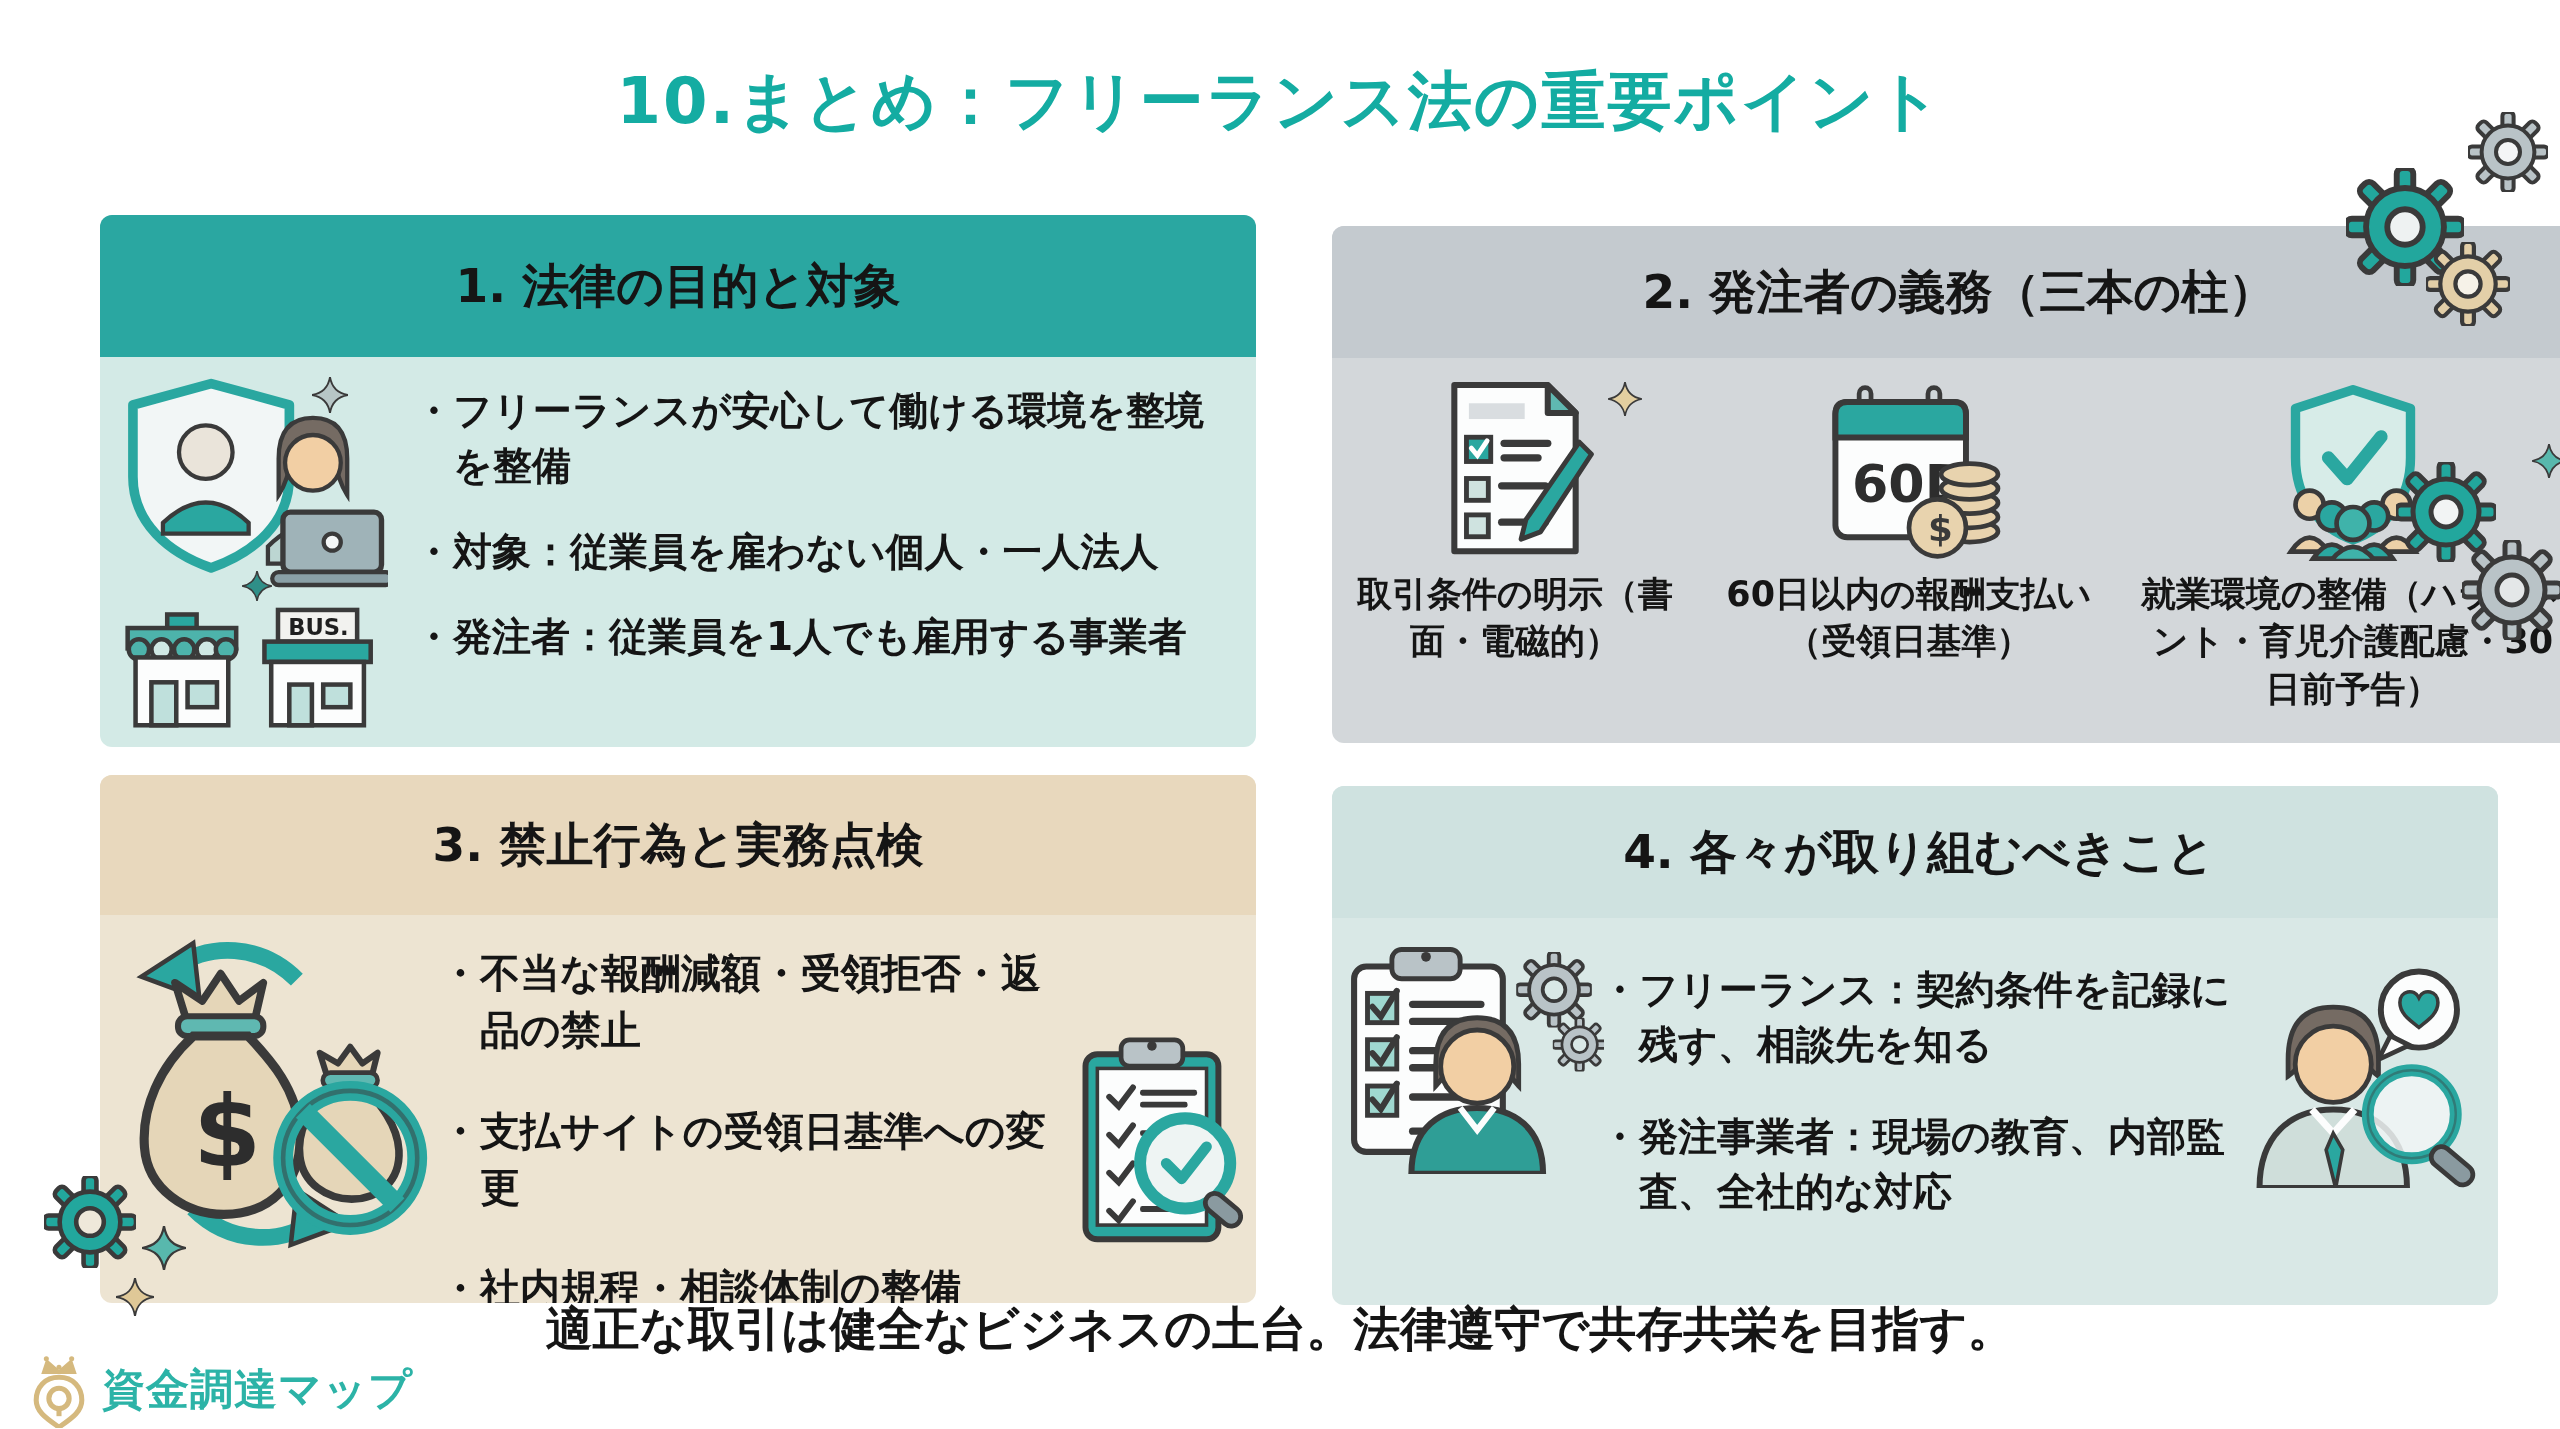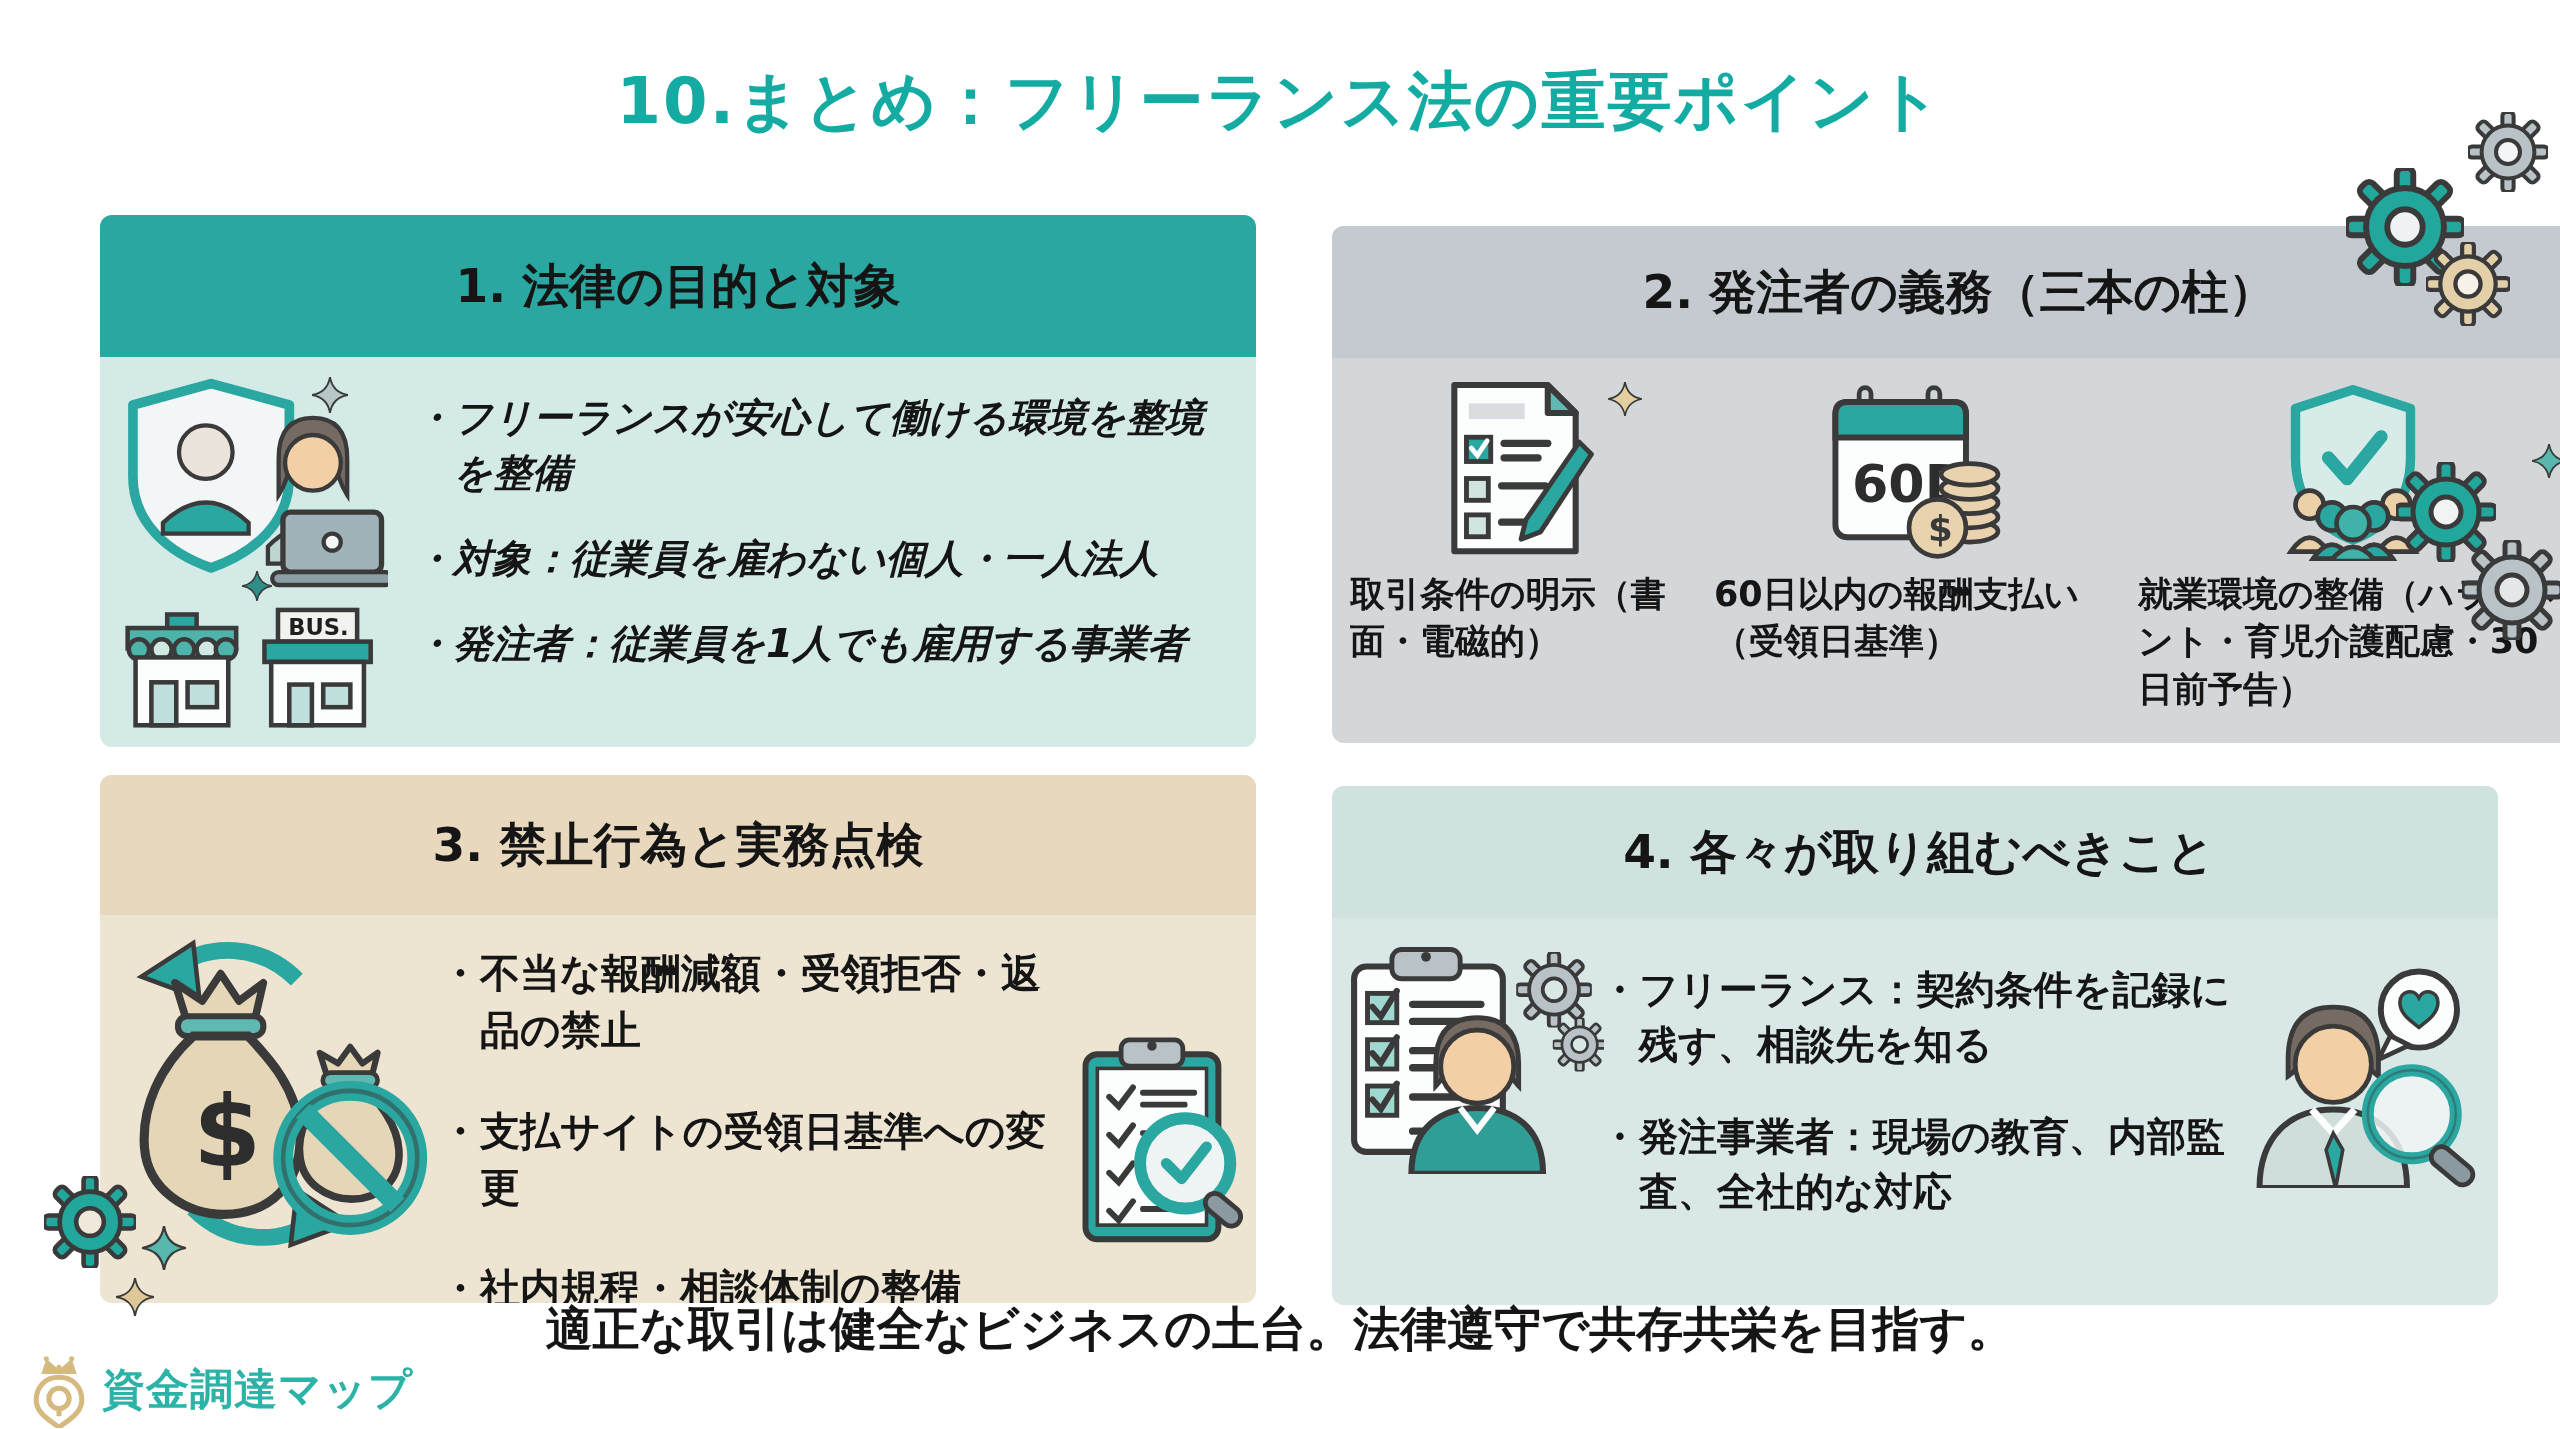--- a/index.html
+++ b/index.html
@@ -28,29 +28,29 @@
     font-size:47px;font-weight:800;color:var(--ink);
   }
   .card-body{position:relative;display:flex;}
   
   #card1{left:100px;top:215px;width:1156px;height:532px;background:var(--card1-body);}
   #card1 .card-header{height:142px;background:var(--card1-header);}
   #card1 .card-body{padding:18px 28px 14px 14px;height:390px;}
   #card1 .icon-col{position:relative;width:300px;flex:0 0 300px;}
   .bullets{list-style:none;font-size:39px;font-weight:700;line-height:1.42;}
   .bullets li{text-indent:-1em;padding-left:1em;}
-  #card1 .bullets{margin-top:15px;font-style:italic;}
+  #card1 .bullets{margin-top:8px;}
   #card1 .bullets li{margin-bottom:30px;}
   
   #card2{left:1332px;top:226px;width:1254px;height:517px;background:var(--card2-body);}
   #card2 .card-header{height:132px;background:var(--card2-header);}
   #card2 .card-body{padding:8px 18px 0 18px;justify-content:space-between;}
   .pillar{display:flex;flex-direction:column;align-items:center;}
   .pillar .p-icon{height:195px;display:flex;align-items:flex-end;justify-content:center;}
-  .pillar .p-caption{font-size:35px;font-weight:800;text-align:left;line-height:1.35;margin-top:10px;}
+  .pillar .p-caption{font-size:35px;font-weight:800;text-align:center;line-height:1.35;margin-top:10px;}
   .pillar1{width:330px;} .pillar2{width:390px;} .pillar3{width:430px;}
   
   #card3{left:100px;top:775px;width:1156px;height:528px;background:var(--card3-body);}
   #card3 .card-header{height:140px;background:var(--card3-header);}
   #card3 .card-body{padding:16px 180px 10px 10px;height:388px;}
   #card3 .icon-col{position:relative;width:330px;flex:0 0 330px;}
   #card3 .bullets{margin-top:14px;font-size:40px;}
   #card3 .bullets li{margin-bottom:44px;}
   #card3 .clipboard-corner{position:absolute;right:2px;bottom:52px;width:178px;height:218px;}
   

